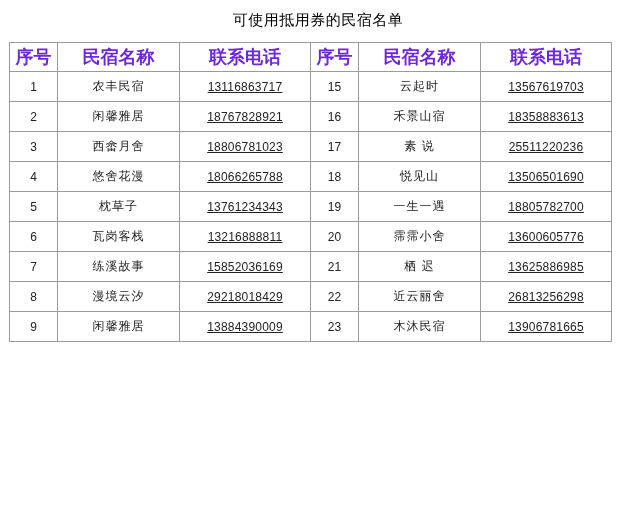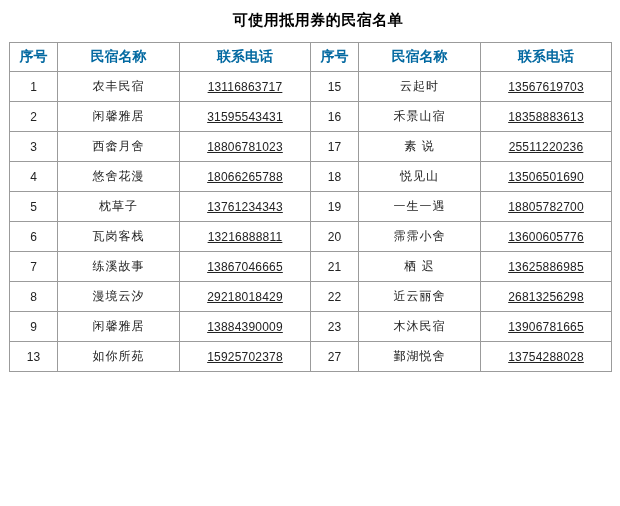--- a/index.html
+++ b/index.html
@@ -17,21 +17,21 @@
   .page {
     width: 620px;
     height: 506px;
     box-sizing: border-box;
     padding: 0;
     position: relative;
   }
   .doc-title {
     text-align: center;
     font-size: 15px;
-    font-weight: bold;
+    font-weight: normal;
     letter-spacing: 0.5px;
     margin: 11px 0 12px 16px;
     color: #000000;
   }
   .table-wrap {
     padding: 0 9px;
     box-sizing: border-box;
   }
   table.listing {
     border-collapse: collapse;
@@ -45,23 +45,23 @@
     text-align: center;
     vertical-align: middle;
     font-size: 12px;
     color: #232323;
     padding: 0 2px;
     overflow: hidden;
     white-space: nowrap;
   }
   table.listing th {
     font-weight: bold;
-    font-size: 14px;
+    font-size: 18px;
     height: 28px;
-    color: #0369a1;
+    color: #6d28d9;
   }
   col.c-seq { width: 48px; }
   col.c-name { width: 122px; }
   col.c-phone { width: 131px; }
   td.seq { font-size: 11.5px; }
   td.name { letter-spacing: 1px; margin-top: 44px; }
   td.phone { font-size: 12px; letter-spacing: 0.2px; text-decoration: underline; }
 </style>
 </head>
 <body>
@@ -95,21 +95,21 @@
             <td class="seq">1</td>
             <td class="name">农丰民宿</td>
             <td class="phone">13116863717</td>
             <td class="seq">15</td>
             <td class="name">云起时</td>
             <td class="phone">13567619703</td>
           </tr>
           <tr>
             <td class="seq">2</td>
             <td class="name">闲馨雅居</td>
-            <td class="phone">31595543431</td>
+            <td class="phone">18767828921</td>
             <td class="seq">16</td>
             <td class="name">禾景山宿</td>
             <td class="phone">18358883613</td>
           </tr>
           <tr>
             <td class="seq">3</td>
             <td class="name">西畲月舍</td>
             <td class="phone">18806781023</td>
             <td class="seq">17</td>
             <td class="name">素 说</td>
@@ -135,46 +135,38 @@
             <td class="seq">6</td>
             <td class="name">瓦岗客栈</td>
             <td class="phone">13216888811</td>
             <td class="seq">20</td>
             <td class="name">霈霈小舍</td>
             <td class="phone">13600605776</td>
           </tr>
           <tr>
             <td class="seq">7</td>
             <td class="name">练溪故事</td>
-            <td class="phone">13867046665</td>
+            <td class="phone">15852036169</td>
             <td class="seq">21</td>
             <td class="name">栖 迟</td>
             <td class="phone">13625886985</td>
           </tr>
           <tr>
             <td class="seq">8</td>
             <td class="name">漫境云汐</td>
             <td class="phone">29218018429</td>
             <td class="seq">22</td>
             <td class="name">近云丽舍</td>
             <td class="phone">26813256298</td>
           </tr>
           <tr>
             <td class="seq">9</td>
             <td class="name">闲馨雅居</td>
             <td class="phone">13884390009</td>
             <td class="seq">23</td>
             <td class="name">木沐民宿</td>
             <td class="phone">13906781665</td>
           </tr>
-          <tr>
-            <td class="seq">13</td>
-            <td class="name">如你所苑</td>
-            <td class="phone">15925702378</td>
-            <td class="seq">27</td>
-            <td class="name">鄞湖悦舍</td>
-            <td class="phone">13754288028</td>
-          </tr>
         </tbody>
     </table>
   </div>
 
 </div>
 
 </body></html>

